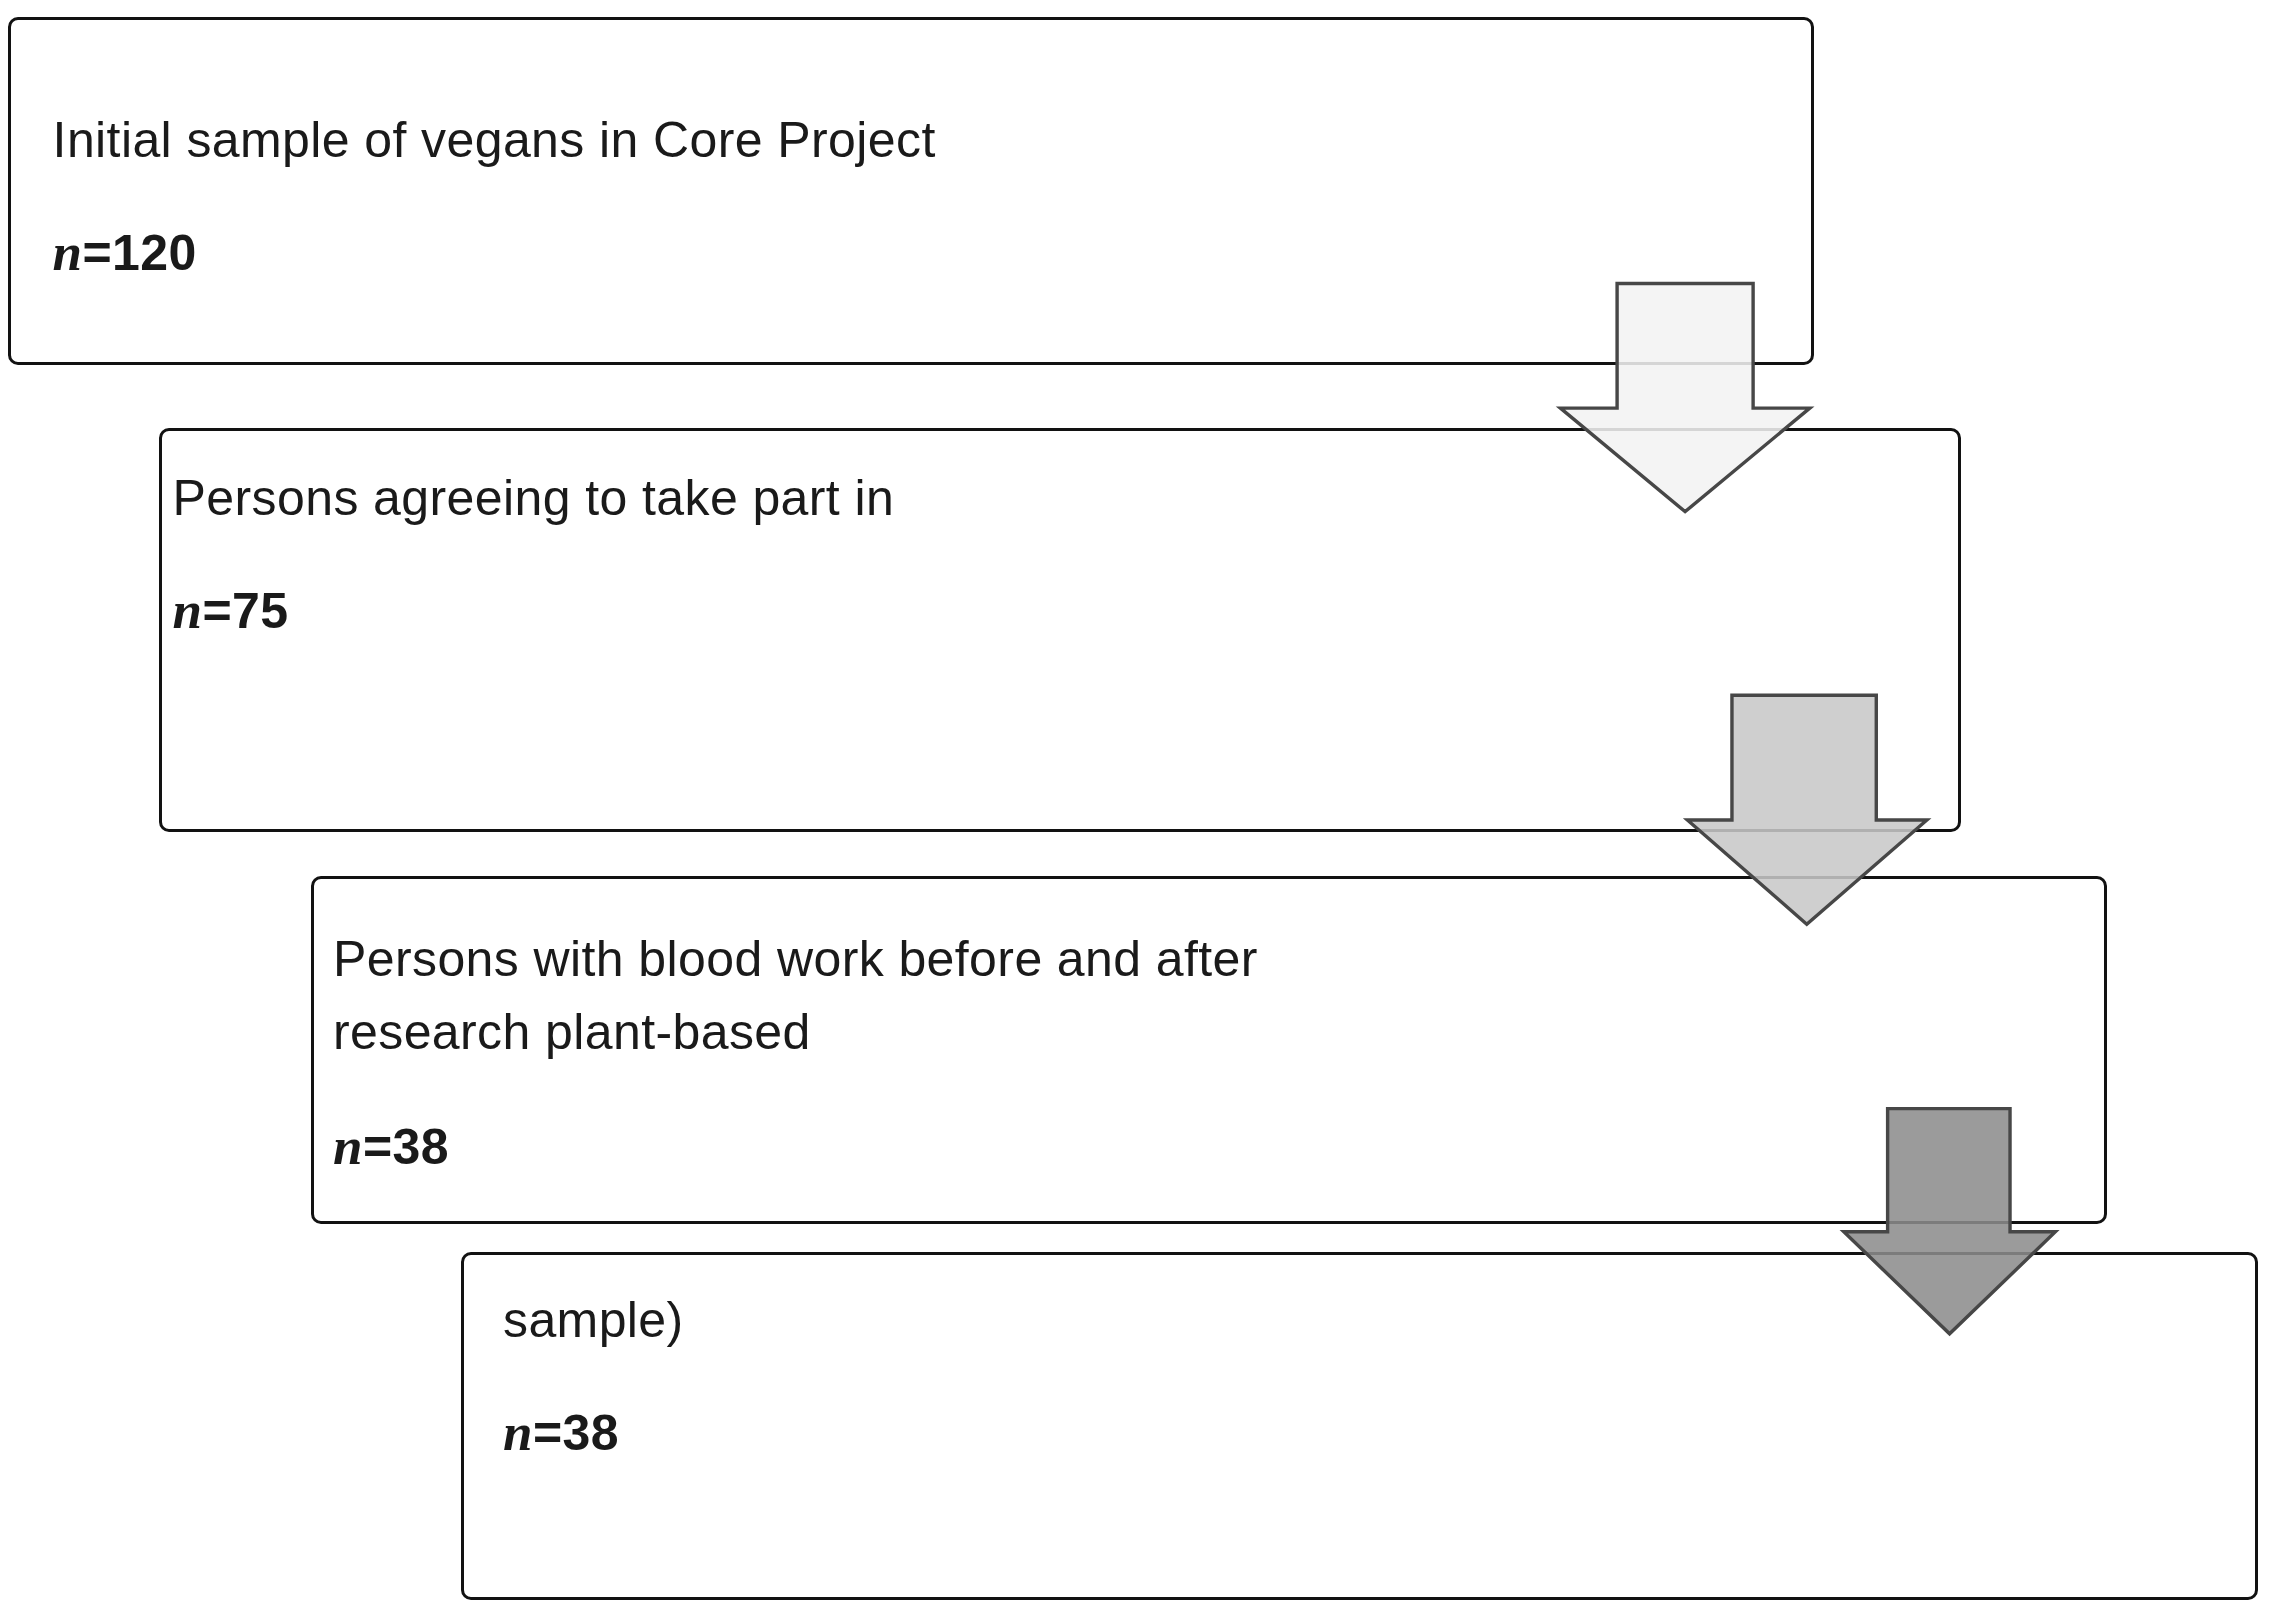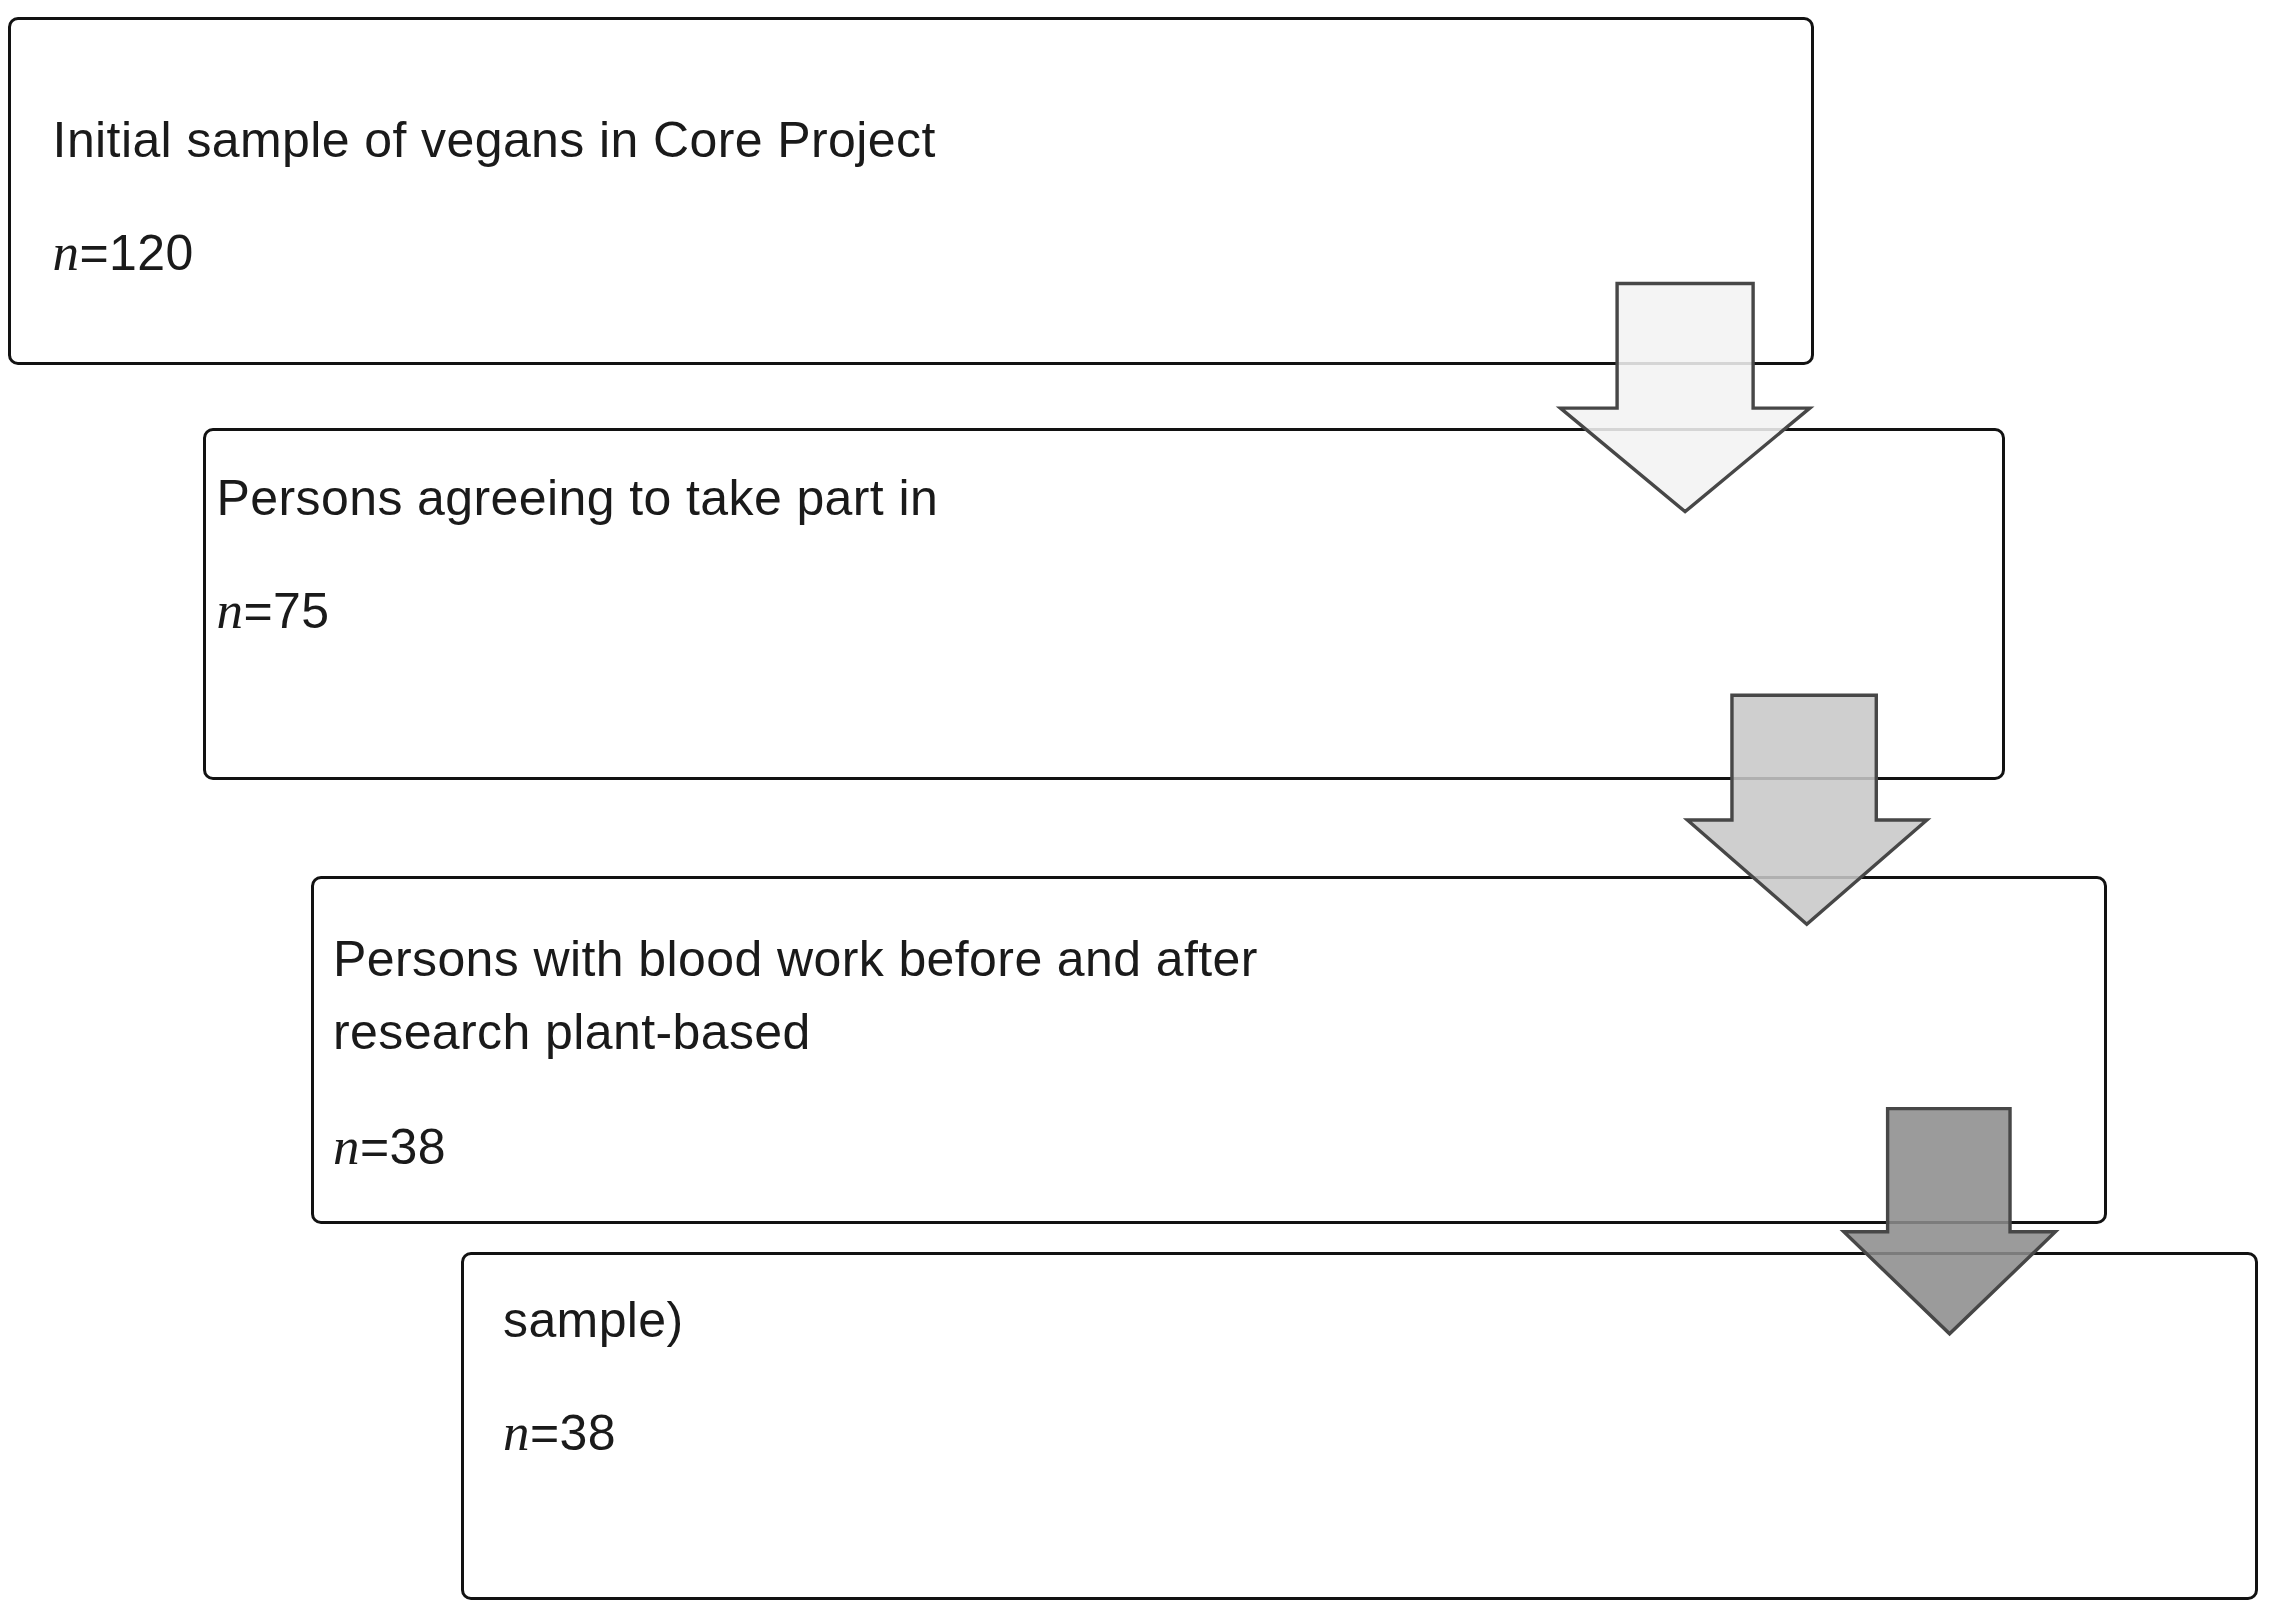--- a/index.html
+++ b/index.html
@@ -24,29 +24,30 @@
     background: transparent;
     font-size: 50px;
     line-height: 112px;
     letter-spacing: 0.4px;
   }
   .flow-box .line {
     white-space: pre;
   }
   .n-line {
     line-height: 112px;
+    font-weight: bold;
   }
   .n-line i {
     font-style: italic;
     font-family: "Liberation Serif", "DejaVu Serif", serif;
     font-size: 53px;
   }
   
   .box-1 { left: 7.6px;  top: 16.6px;   width: 1806px; height: 348px; padding: 64px 30px 0 42px; }
-  .box-2 { left: 159px; top: 428px;  width: 1802px; height: 352px; padding: 11.3px 30px 0 10.6px; margin-left: 44px; }
+  .box-2 { left: 159px; top: 428px;  width: 1802px; height: 404px; padding: 11.3px 30px 0 10.6px; }
   .box-3 { left: 311px; top: 876px; width: 1796px; height: 348px; padding: 44px 30px 0 19px; }
   .box-4 { left: 461px; top: 1252px; width: 1797px; height: 348px; padding: 9px 30px 0 39px; }
   
   .box-3 .line { line-height: 73px; }
   .box-3 .n-line { margin-top: 21px; }
 
   .arrows-layer {
     position: absolute;
     left: 0;
     top: 0;

